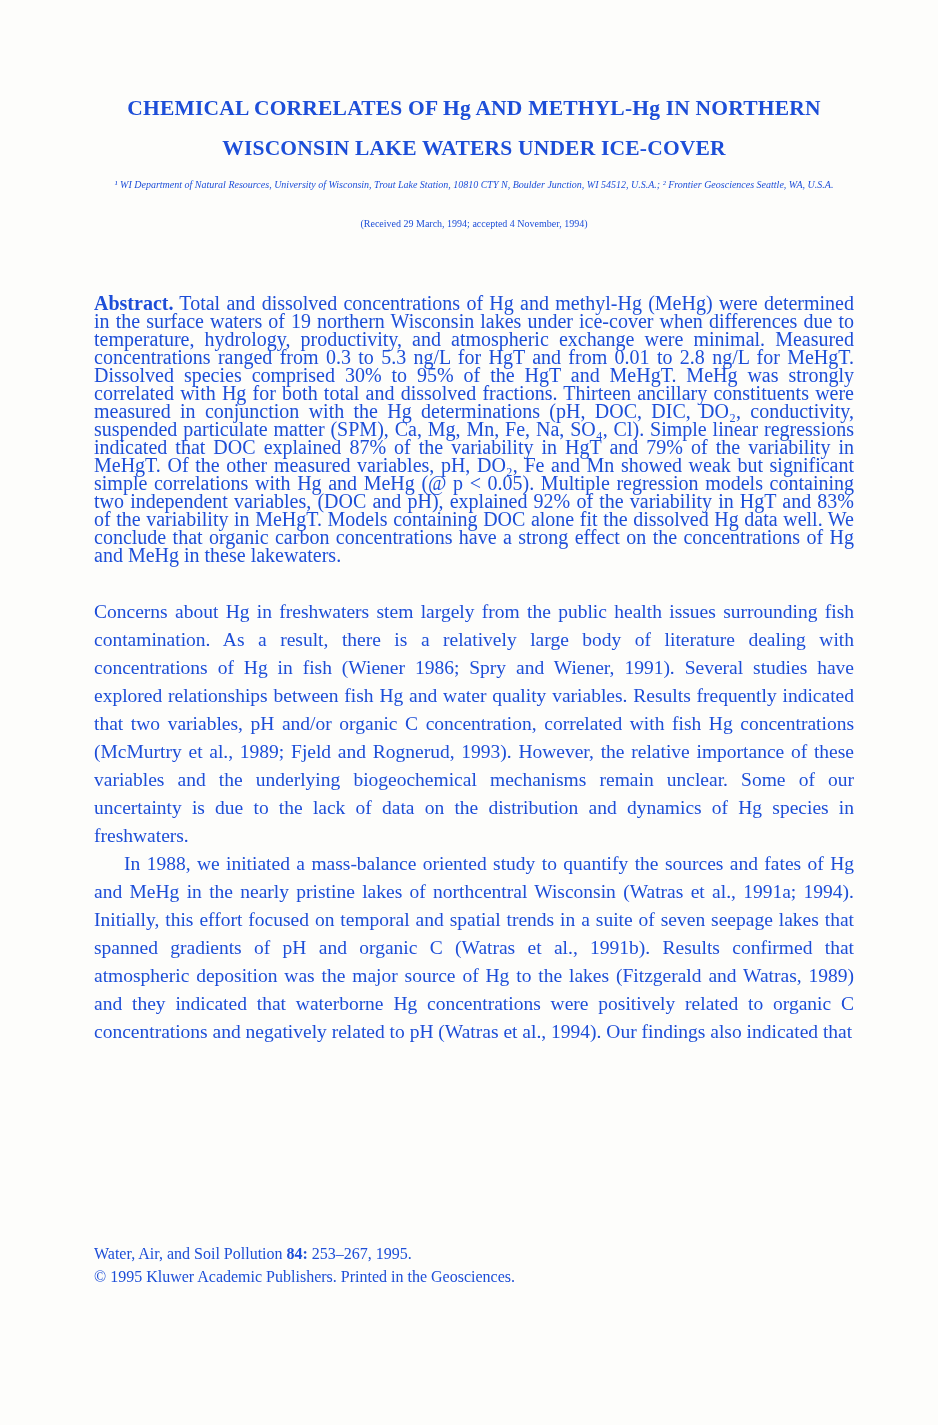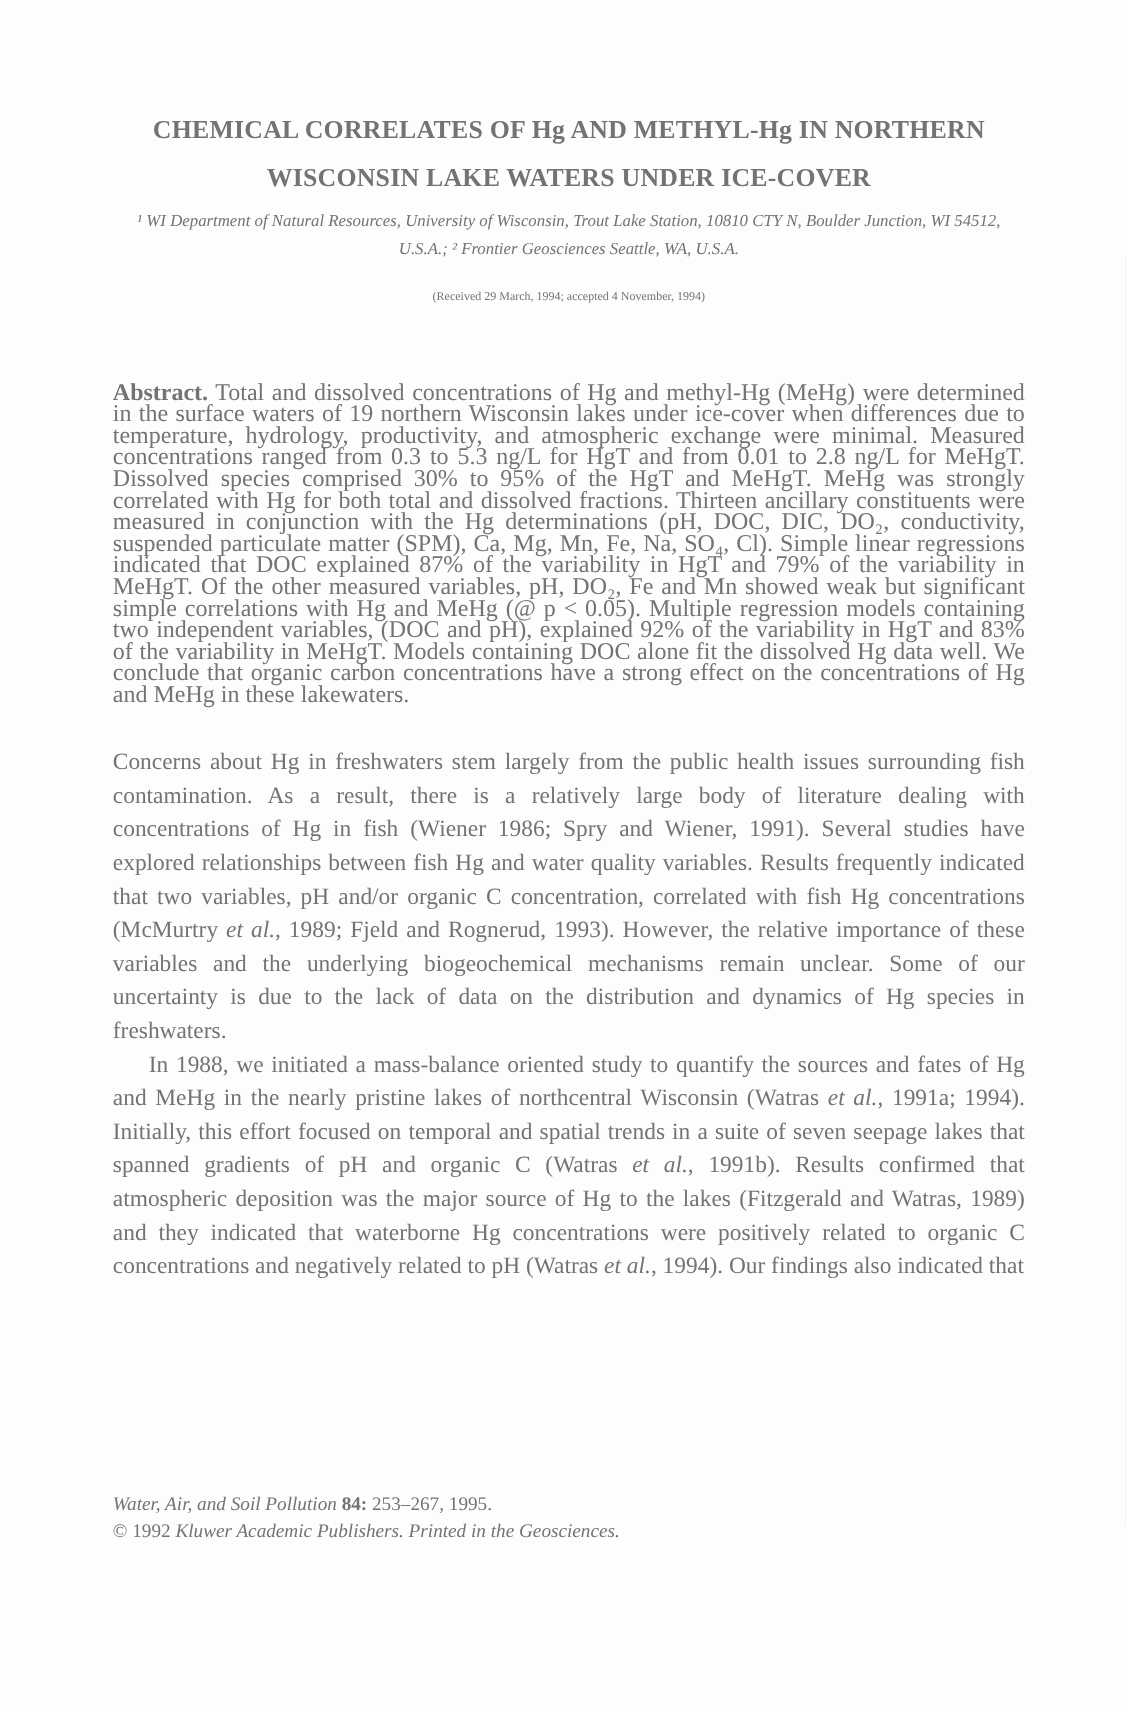--- a/index.html
+++ b/index.html
@@ -3,21 +3,21 @@
 <meta charset="utf-8">
 <title>Paper Page</title>
 <style>
   html, body { margin: 0; padding: 0; background: #e8e8e8; }
   .page {
     position: relative;
     width: 938px;
     height: 1425px;
     margin: 0 auto;
     background: #fdfdfb;
-    color: #737373;
+    color: #1d4ed8;
     font-family: "Liberation Serif", serif;
     overflow: hidden;
   }
   .content { padding: 0 84px 0 94px; }
 
   .paper-title {
     margin: 88px auto 0 auto;
     max-width: 724px;
     text-align: center;
     font-weight: bold;
@@ -29,21 +29,21 @@
     margin-top: 30px;
     text-align: center;
     font-size: 17.5px;
     line-height: 22px;
   }
   .affiliations {
     margin: 5px auto 0 auto;
     max-width: 740px;
     text-align: center;
     font-style: italic;
-    font-size: 14px;
+    font-size: 10px;
     line-height: 24px;
   }
   .received {
     margin-top: 21px;
     text-align: center;
     font-size: 10px;
   }
   .abstract {
     margin-top: 65px;
     text-align: justify;
@@ -65,21 +65,21 @@
     line-height: 28px;
   }
   .body-para.indent { text-indent: 30px; }
   .footer {
     position: absolute;
     left: 94px;
     top: 1242px;
     font-size: 16px;
     line-height: 23px;
   }
-  .it { font-style: italic; }
+  .it { }
   .bd { font-weight: bold; }
 </style>
 </head>
 <body>
 
 <div class="page">
   <div class="content">
 
     <h1 class="paper-title">CHEMICAL CORRELATES OF Hg AND METHYL-Hg IN NORTHERN WISCONSIN LAKE WATERS UNDER ICE-COVER</h1>
 
@@ -93,15 +93,15 @@
 
     <div class="intro-paragraphs">
         <p class="body-para"><span>Concerns about Hg in freshwaters stem largely from the public health issues surrounding fish contamination. As a result, there is a relatively large body of literature dealing with concentrations of Hg in fish (Wiener 1986; Spry and Wiener, 1991). Several studies have explored relationships between fish Hg and water quality variables. Results frequently indicated that two variables, pH and/or organic C concentration, correlated with fish Hg concentrations (McMurtry </span><span class="it">et al.</span><span>, 1989; Fjeld and Rognerud, 1993). However, the relative importance of these variables and the underlying biogeochemical mechanisms remain unclear. Some of our uncertainty is due to the lack of data on the distribution and dynamics of Hg species in freshwaters.</span></p>
         <p class="body-para indent"><span>In 1988, we initiated a mass-balance oriented study to quantify the sources and fates of Hg and MeHg in the nearly pristine lakes of northcentral Wisconsin (Watras </span><span class="it">et al.</span><span>, 1991a; 1994). Initially, this effort focused on temporal and spatial trends in a suite of seven seepage lakes that spanned gradients of pH and organic C (Watras </span><span class="it">et al.</span><span>, 1991b). Results confirmed that atmospheric deposition was the major source of Hg to the lakes (Fitzgerald and Watras, 1989) and they indicated that waterborne Hg concentrations were positively related to organic C concentrations and negatively related to pH (Watras </span><span class="it">et al.</span><span>, 1994). Our findings also indicated that</span></p>
       </div>
 
   </div>
 
   <div class="footer">
     <div><span class="it">Water, Air, and Soil Pollution</span><span>  </span><span class="bd">84:</span><span> 253–267, 1995.</span></div>
-    <div><span>© 1992 </span><span class="it">Kluwer Academic Publishers.  Printed in the Geosciences.</span></div>
+    <div><span>© 1995 </span><span class="it">Kluwer Academic Publishers.  Printed in the Geosciences.</span></div>
   </div>
 </div>
 
 </body></html>

